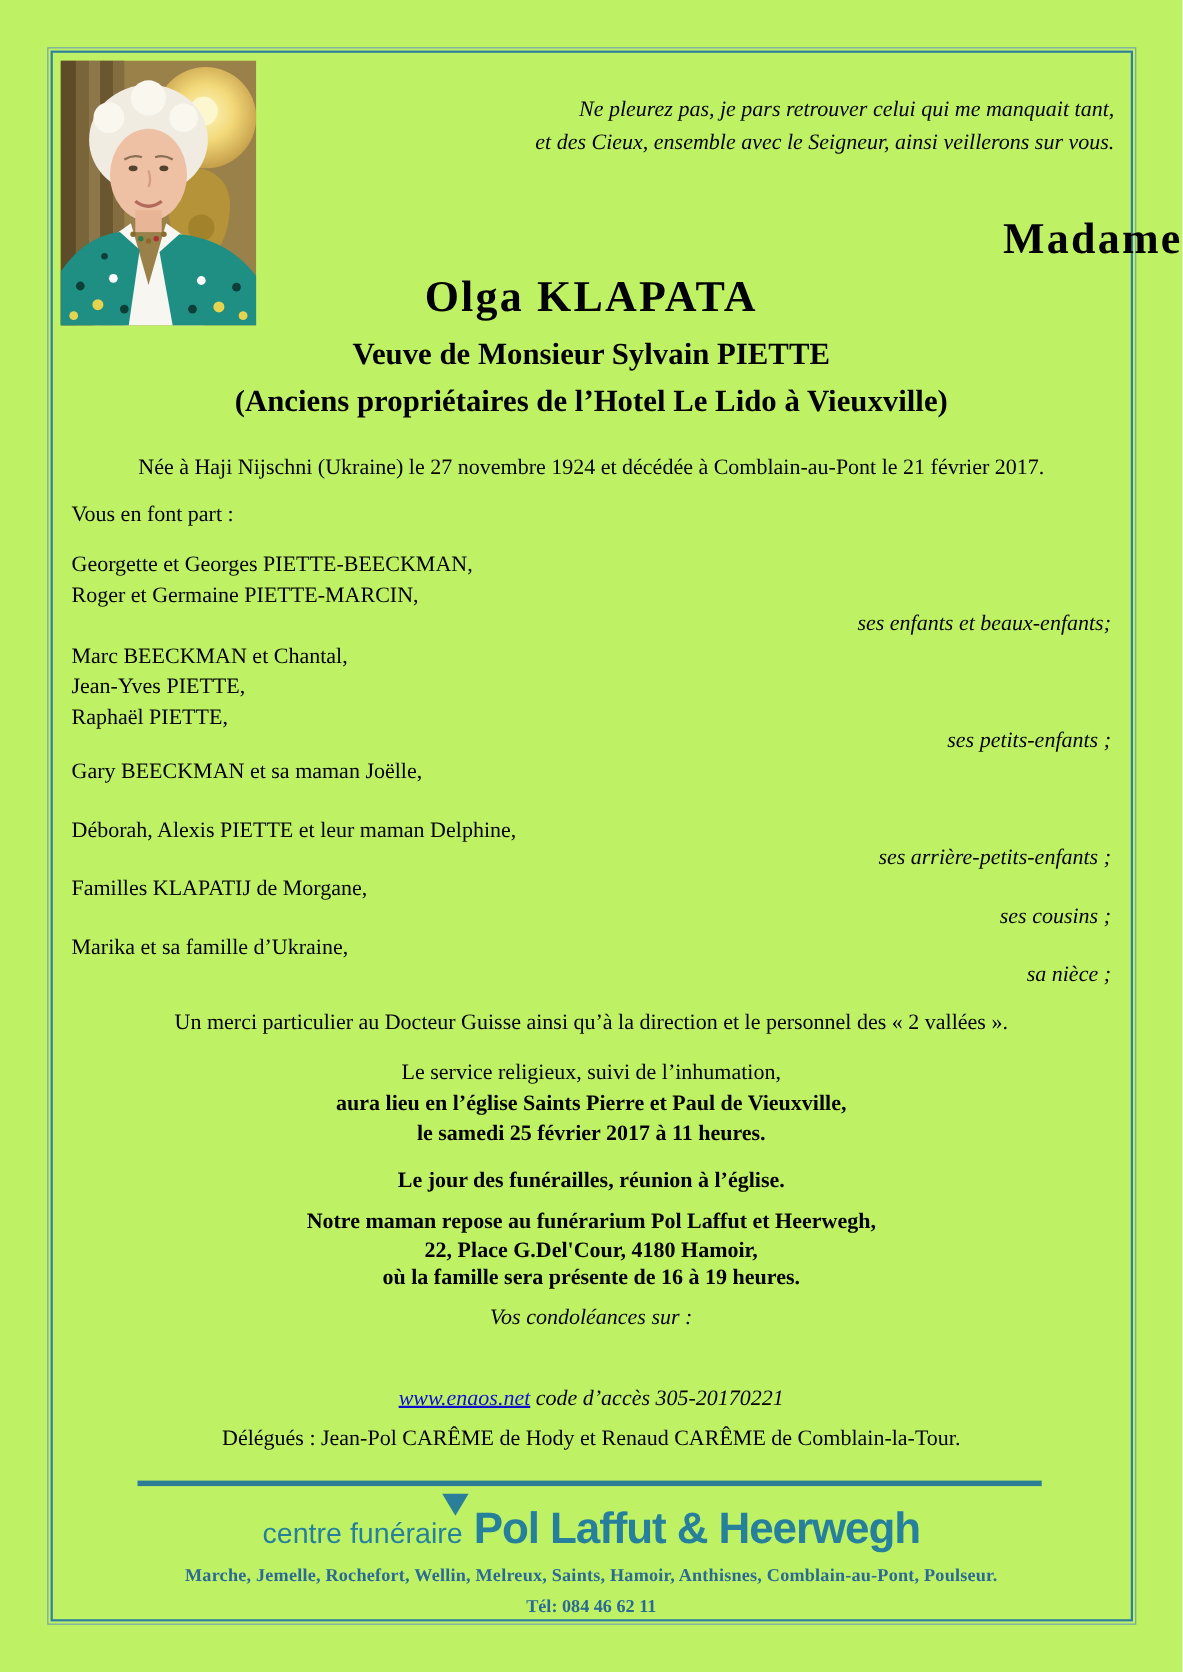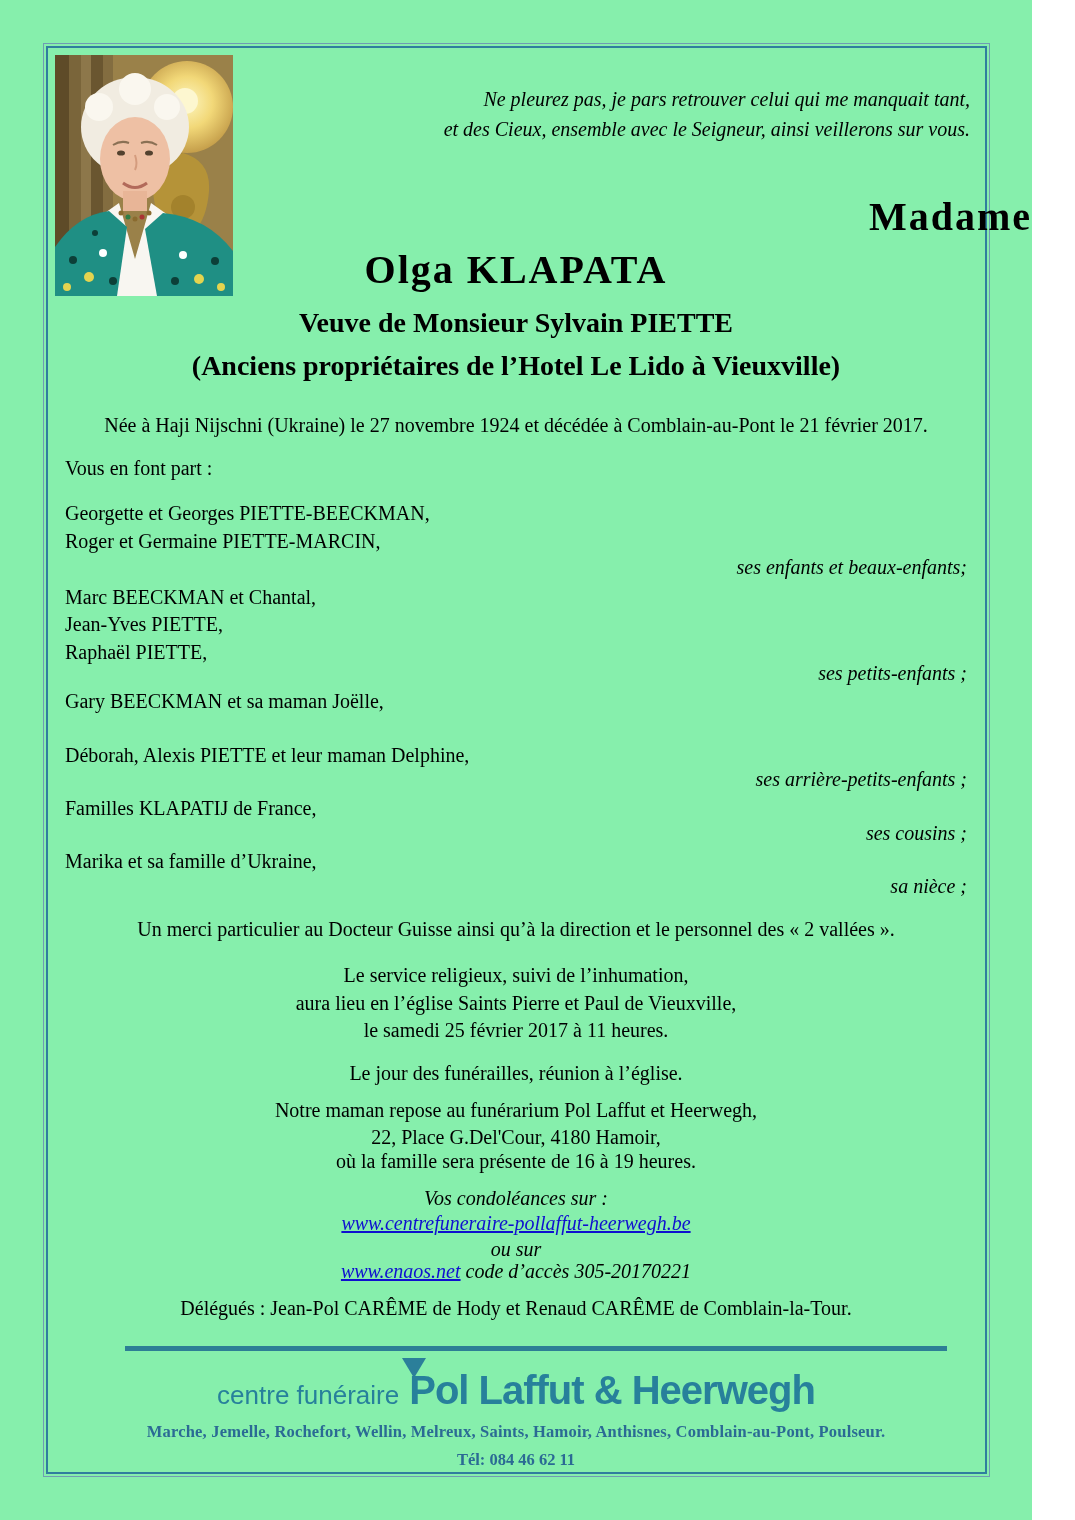--- a/index.html
+++ b/index.html
@@ -1,23 +1,22 @@
 <!DOCTYPE html>
 <html lang="fr"><head>
 <meta charset="utf-8">
 <style>
   html,body{margin:0;padding:0;background:#ffffff;}
   .canvas{
     position:relative;
-    width:996px;height:1520px;
-    background:#86efac;
+    width:1075px;height:1520px;
+    background:#bef264;
     font-family:"Liberation Serif",serif;
     color:#000;
     overflow:hidden;
-    padding-left:36px;
   }
   
   .frame-outer{
     position:absolute;left:43px;top:43px;right:42px;bottom:43px;
     border:1px solid #6f9cb4;
     pointer-events:none;
   }
   .frame-inner{
     position:absolute;inset:2px;
     border:2px solid #2f7f9e;
@@ -32,21 +31,21 @@
   .epigraph{
     position:absolute;top:84px;right:62px;
     font-style:italic;font-size:20px;line-height:30px;text-align:right;
   }
   .t-madame{top:193px;font-size:40px;font-weight:bold;letter-spacing:2px;text-align:right;}
   .t-name{top:246px;font-size:40px;font-weight:bold;letter-spacing:2px;}
   .t-veuve{top:307px;font-size:28px;font-weight:bold;}
   .t-anciens{top:350px;font-size:28px;font-weight:bold;}
   .body-line{font-size:20px;line-height:26px;}
   .rel{font-style:italic;font-size:20px;}
-  .bold{font-weight:normal;}
+  .bold{font-weight:bold;}
   .ital{font-style:italic;}
   .link{color:#0f0fd0;text-decoration:underline;font-style:italic;}
   .rule{
     position:absolute;top:1346px;left:125px;width:822px;height:5px;
     background:#2d7e95;
   }
   .tri{
     position:absolute;left:402px;top:1358px;width:0;height:0;
     border-left:12px solid transparent;border-right:12px solid transparent;
     border-top:20px solid #2b7f9a;
@@ -144,43 +143,39 @@
 
   <div class="abs l body-line" style="top:584px">Marc BEECKMAN et Chantal,</div>
   <div class="abs l body-line" style="top:611px">Jean-Yves PIETTE,</div>
   <div class="abs l body-line" style="top:639px">Raphaël PIETTE,</div>
   <div class="abs r rel" style="top:662px">ses petits-enfants ;</div>
 
   <div class="abs l body-line" style="top:688px">Gary BEECKMAN et sa maman Joëlle,</div>
   <div class="abs l body-line" style="top:742px">Déborah, Alexis PIETTE et leur maman Delphine,</div>
   <div class="abs r rel" style="top:768px">ses arrière-petits-enfants ;</div>
 
-  <div class="abs l body-line" style="top:795px">Familles KLAPATIJ de France,</div>
+  <div class="abs l body-line" style="top:795px">Familles KLAPATIJ de Morgane,</div>
   <div class="abs r rel" style="top:822px">ses cousins ;</div>
 
   <div class="abs l body-line" style="top:848px">Marika et sa famille d’Ukraine,</div>
   <div class="abs r rel" style="top:875px">sa nièce ;</div>
 
   <div class="abs c body-line" style="top:916px">Un merci particulier au Docteur Guisse ainsi qu’à la direction et le personnel des « 2 vallées ».</div>
 
   <div class="abs c body-line" style="top:962px">Le service religieux, suivi de l’inhumation,</div>
   <div class="abs c body-line bold" style="top:990px">aura lieu en l’église Saints Pierre et Paul de Vieuxville,</div>
   <div class="abs c body-line bold" style="top:1017px">le samedi 25 février 2017 à 11 heures.</div>
 
   <div class="abs c body-line bold" style="top:1060px">Le jour des funérailles, réunion à l’église.</div>
 
   <div class="abs c body-line bold" style="top:1097px">Notre maman repose au funérarium Pol Laffut et Heerwegh,</div>
   <div class="abs c body-line bold" style="top:1124px">22, Place G.Del'Cour, 4180 Hamoir,</div>
   <div class="abs c body-line bold" style="top:1148px">où la famille sera présente de 16 à 19 heures.</div>
 
   <div class="abs c body-line ital" style="top:1185px">Vos condoléances sur :</div>
-  <div class="abs c body-line" style="top:1210px">
-    <a href="#" class="link">www.centrefuneraire-pollaffut-heerwegh.be</a>
-  </div>
-  <div class="abs c body-line ital" style="top:1236px">ou sur</div>
   <div class="abs c body-line" style="top:1258px">
     <a href="#" class="link">www.enaos.net</a>
     <span class="ital">code d’accès 305-20170221</span>
   </div>
 
   <div class="abs c body-line" style="top:1295px">Délégués : Jean-Pol CARÊME de Hody et Renaud CARÊME de Comblain-la-Tour.</div>
 
   <div class="rule"></div>
   <div class="tri"></div>
   <div class="brandline">

